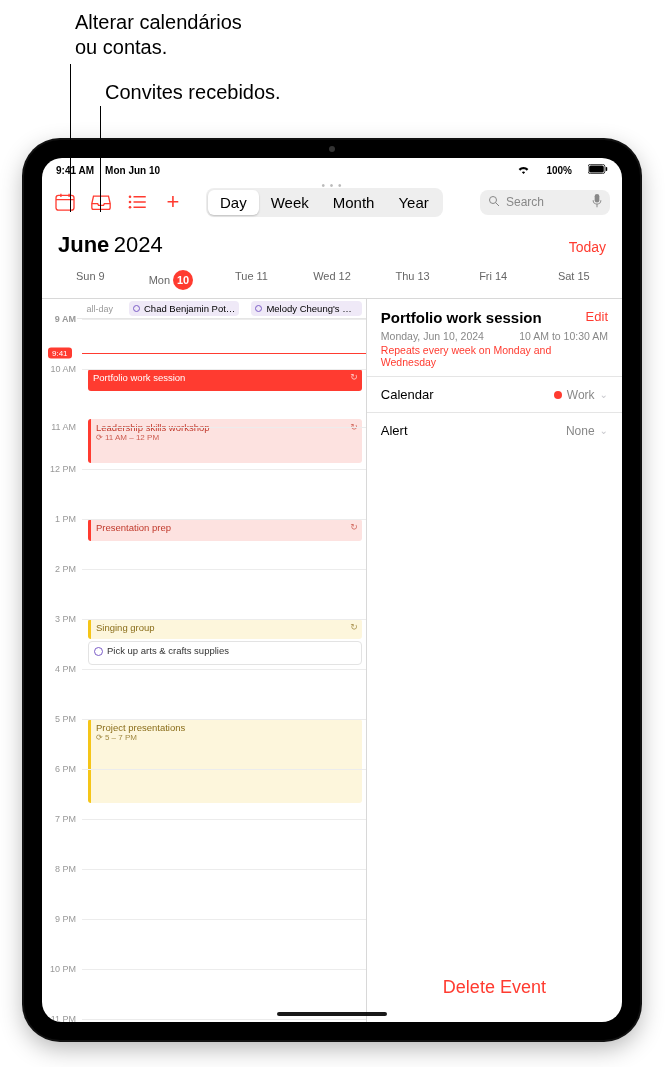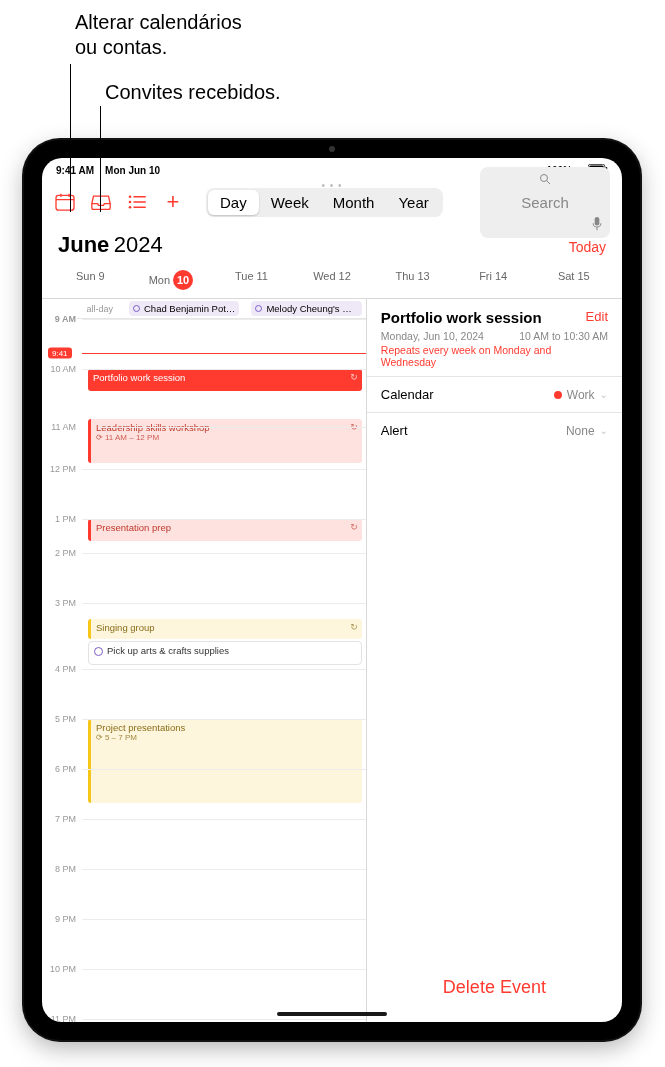--- a/index.html
+++ b/index.html
@@ -59,21 +59,21 @@
   .seg {
     margin-left: 8px;
     display: flex; background: #eee; border-radius: 8px; padding: 2px;
     font-size: 15px;
   }
   .seg .seg-item { padding: 4px 12px; border-radius: 6px; color:#000;}
   .seg .seg-item.active { background: #fff; box-shadow: 0 1px 2px rgba(0,0,0,0.2);}
   .search {
     margin-left: auto; display: flex; align-items: center; gap: 6px;
     background: #eee; border-radius: 8px; padding: 4px 8px; width: 130px;
-    font-size: 15px; color: #888; flex-direction: column;
+    font-size: 12px; color: #888;
   }
   .search .mic { margin-left:auto; }
   
   .month-row {
     display: flex; align-items: baseline; justify-content: space-between; padding: 10px 16px 6px;
   }
   .month-row .month-label { font-size: 22px; font-weight:700; color:#000; }
   .month-row .year-label { font-size: 22px; font-weight:400; color:#000; }
   .today-link { color:#ff3b30; font-size:14px; }
   
@@ -309,25 +309,25 @@
               <div class="hour-line"></div>
             </div>
             <div class="hour-row" style="top: 150px;">
               <div class="hour-label">12 PM</div>
               <div class="hour-line"></div>
             </div>
             <div class="hour-row" style="top: 200px;">
               <div class="hour-label">1 PM</div>
               <div class="hour-line"></div>
             </div>
-            <div class="hour-row" style="top: 234px;">
+            <div class="hour-row" style="top: 250px;">
               <div class="hour-label">2 PM</div>
               <div class="hour-line"></div>
             </div>
-            <div class="hour-row" style="top: 284px;">
+            <div class="hour-row" style="top: 300px;">
               <div class="hour-label">3 PM</div>
               <div class="hour-line"></div>
             </div>
             <div class="hour-row" style="top: 350px;">
               <div class="hour-label">4 PM</div>
               <div class="hour-line"></div>
             </div>
             <div class="hour-row" style="top: 400px;">
               <div class="hour-label">5 PM</div>
               <div class="hour-line"></div>

